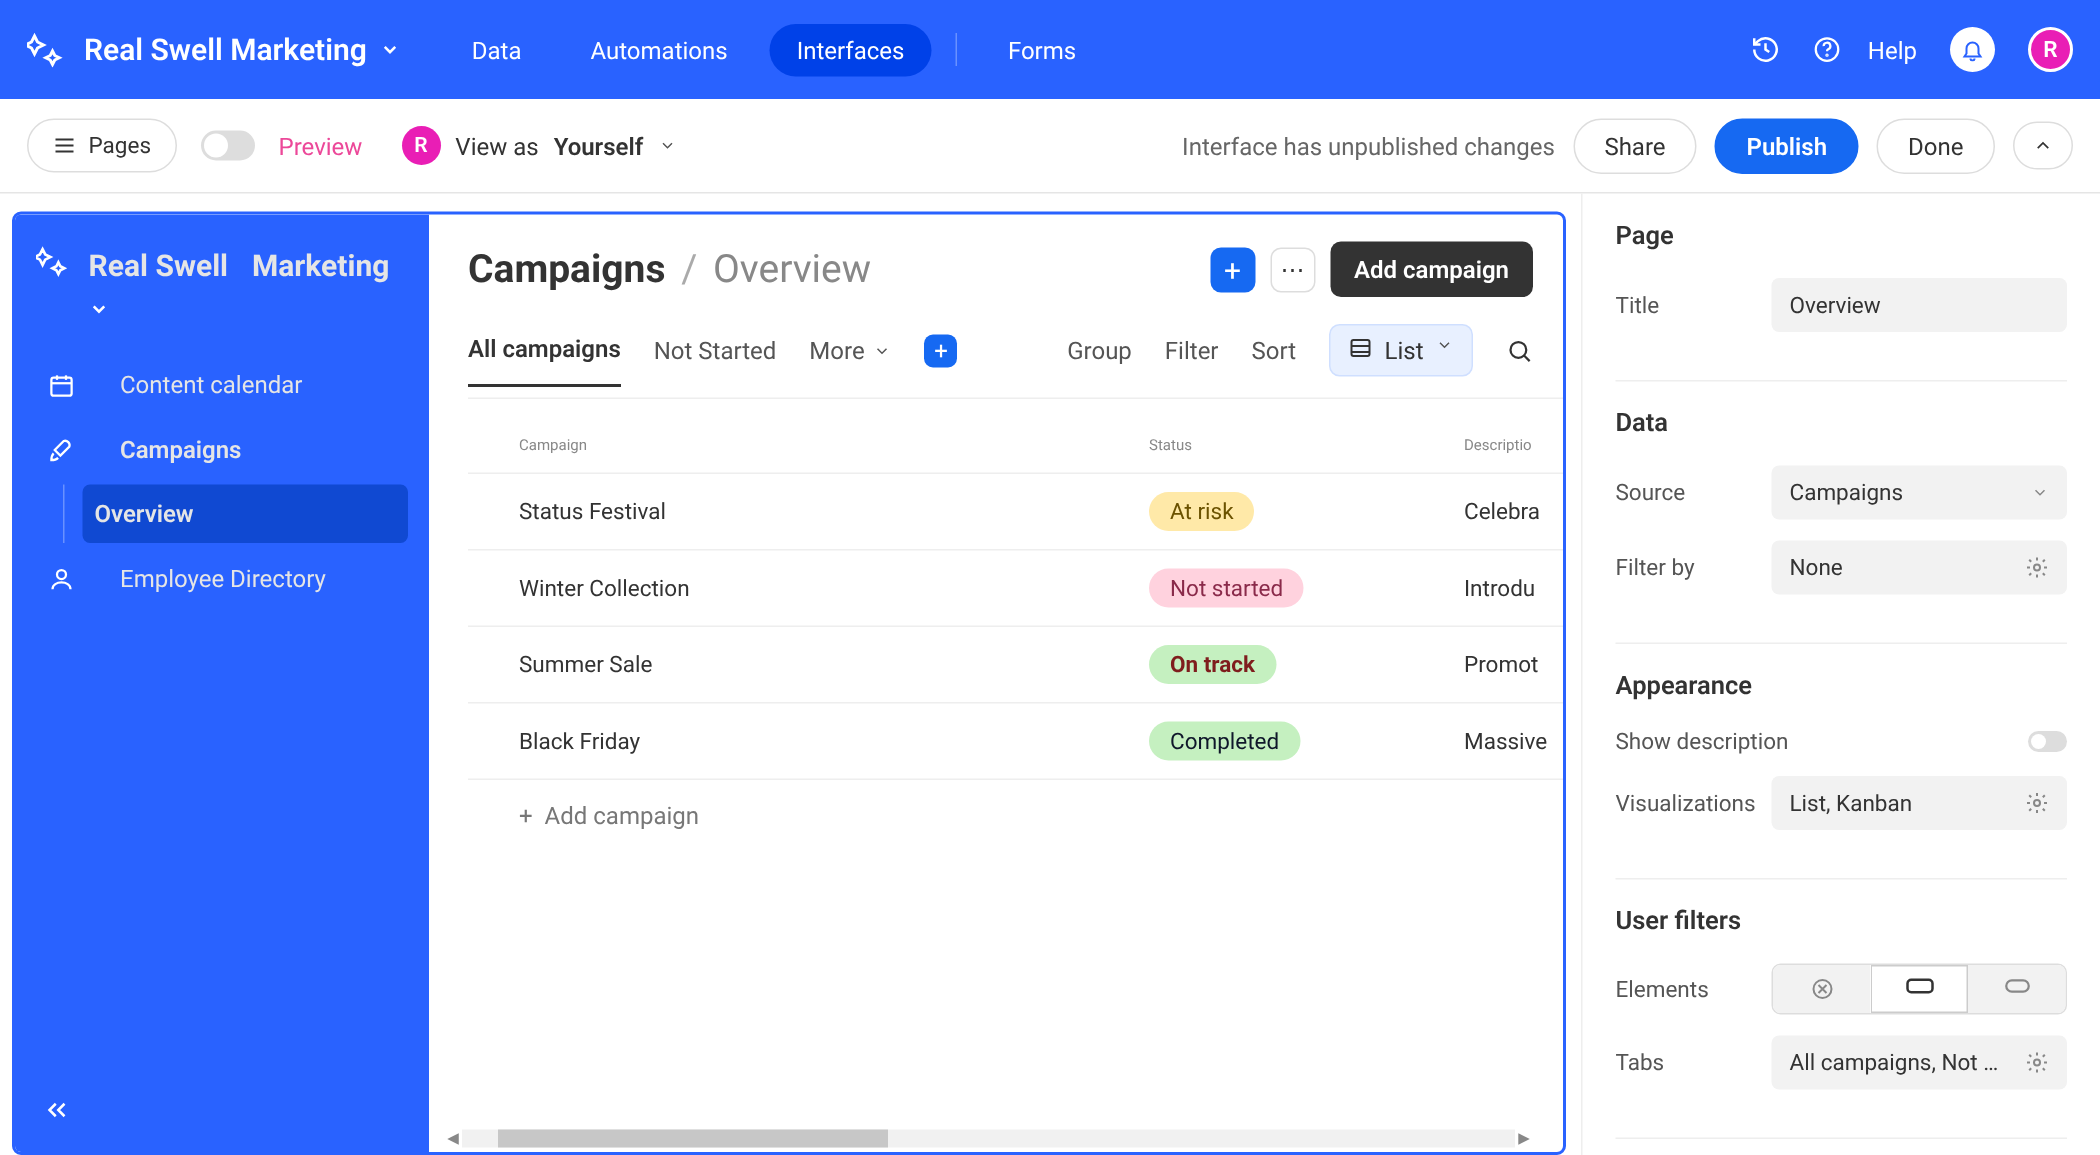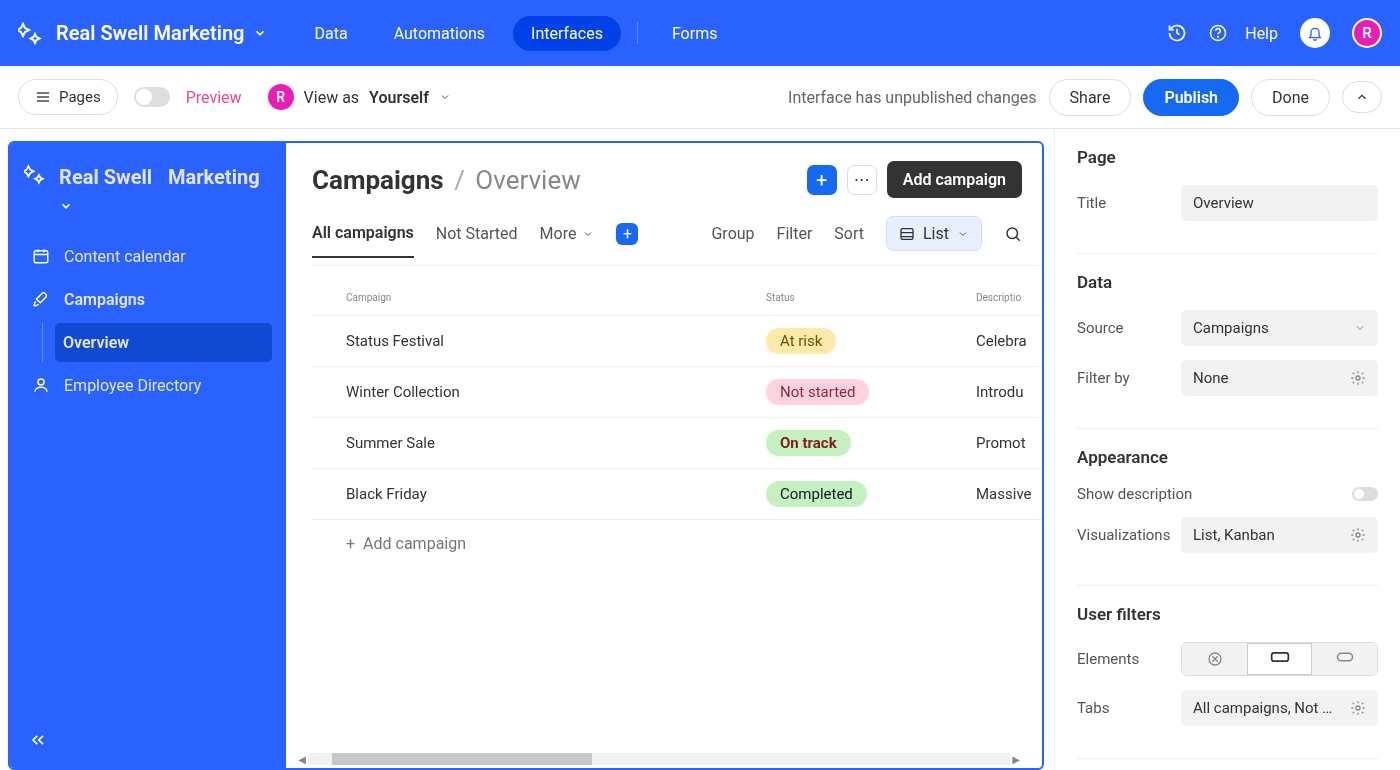--- a/index.html
+++ b/index.html
@@ -36,21 +36,21 @@
 
 
 .main { display:flex; height: calc(770px - 66px - 63px); }
 .workspace { flex:1; padding: 12px 0 0 8px; display:flex; gap:0; position:relative; }
 .preview-wrapper { border:2px solid #2962ff; border-radius:6px; display:flex; overflow:hidden; flex:1; margin-right:10px; position:relative; }
 
 
 .sidebar { width: 276px; background:#2962ff; color:#e5e5e5; padding:20px 14px; position:relative; }
 .sidebar .app-title { display:flex; gap:14px; align-items:flex-start; margin-bottom:24px; }
 .sidebar .app-title-text { font-size:20px; font-weight:700; line-height:1.4; display:flex; align-items:center; gap:8px; flex-wrap:wrap; }
-.side-item { display:flex; align-items:flex-start; gap:14px; padding:10px 8px; border-radius:5px; font-size:16px; cursor:pointer; margin-bottom:4px; }
+.side-item { display:flex; align-items:flex-end; gap:30px; padding:10px 8px; border-radius:5px; font-size:16px; cursor:pointer; margin-bottom:4px; }
 .side-item.bold { font-weight:600; }
 .side-sub { margin-left:18px; padding-left:12px; border-left:1px solid rgba(255,255,255,0.3); }
 .side-sub .side-item.active { background:#1049d2; font-weight:600; }
 .collapse-icon { position:absolute; bottom:18px; left:18px; cursor:pointer; }
 
 
 .content { flex:1; padding:18px 0 0 26px; overflow:hidden; display:flex; flex-direction:column; }
 .content-header { display:flex; align-items:center; gap:6px; margin-bottom:18px; padding-right:20px; }
 .breadcrumb { font-size:26px; font-weight:700; color:#333; }
 .breadcrumb .sep { color:#aaa; font-weight:400; margin:0 4px; }
@@ -60,21 +60,21 @@
 .more-round { width:30px; height:30px; border-radius:7px; border:1px solid #ddd; display:flex; align-items:center; justify-content:center; cursor:pointer; }
 .add-campaign-btn { background:#333; color:#fff; border-radius:7px; padding:9px 16px; font-size:16px; font-weight:600; cursor:pointer; }
 
 .tabs-row { display:flex; align-items:center; gap:22px; border-bottom:1px solid #eee; padding-bottom:0; padding-right:20px; }
 .tab { padding:0 0 14px 0; font-size:16px; color:#555; cursor:pointer; }
 .tab.active { color:#333; font-weight:600; border-bottom:2px solid #333; }
 .tab.more { display:flex; align-items:center; gap:6px; }
 .tab-add { width:22px; height:22px; border-radius:6px; background:#1669f2; color:#fff; display:flex; align-items:center; justify-content:center; font-size:16px; cursor:pointer; margin-bottom:14px; }
 .tabs-right { margin-left:auto; display:flex; align-items:center; gap:22px; margin-bottom:14px; }
 .tool-item { font-size:16px; color:#555; cursor:pointer; }
-.list-dropdown { display:flex; align-items:center; gap:8px; border:1px solid #cfdfff; background:#e8f0ff; border-radius:7px; padding:7px 12px; cursor:pointer; }
+.list-dropdown { display:flex; gap:8px; border:1px solid #cfdfff; background:#e8f0ff; border-radius:7px; padding:7px 12px; cursor:pointer; }
 
 
 .table { margin-top:14px; font-size:15px; }
 .th-row, .td-row { display:flex; align-items:center; padding:12px 10px 12px 34px; border-bottom:1px solid #eee; }
 .th-row { color:#888; font-size:10px; }
 .col-campaign { width:420px; }
 .col-status { width:210px; }
 .col-desc { flex:1; overflow:hidden; white-space:nowrap; }
 .status-pill { display:inline-block; padding:4px 14px; border-radius:14px; font-size:15px; }
 .status-atrisk { background:#ffe9a8; color:#6b5200; }

